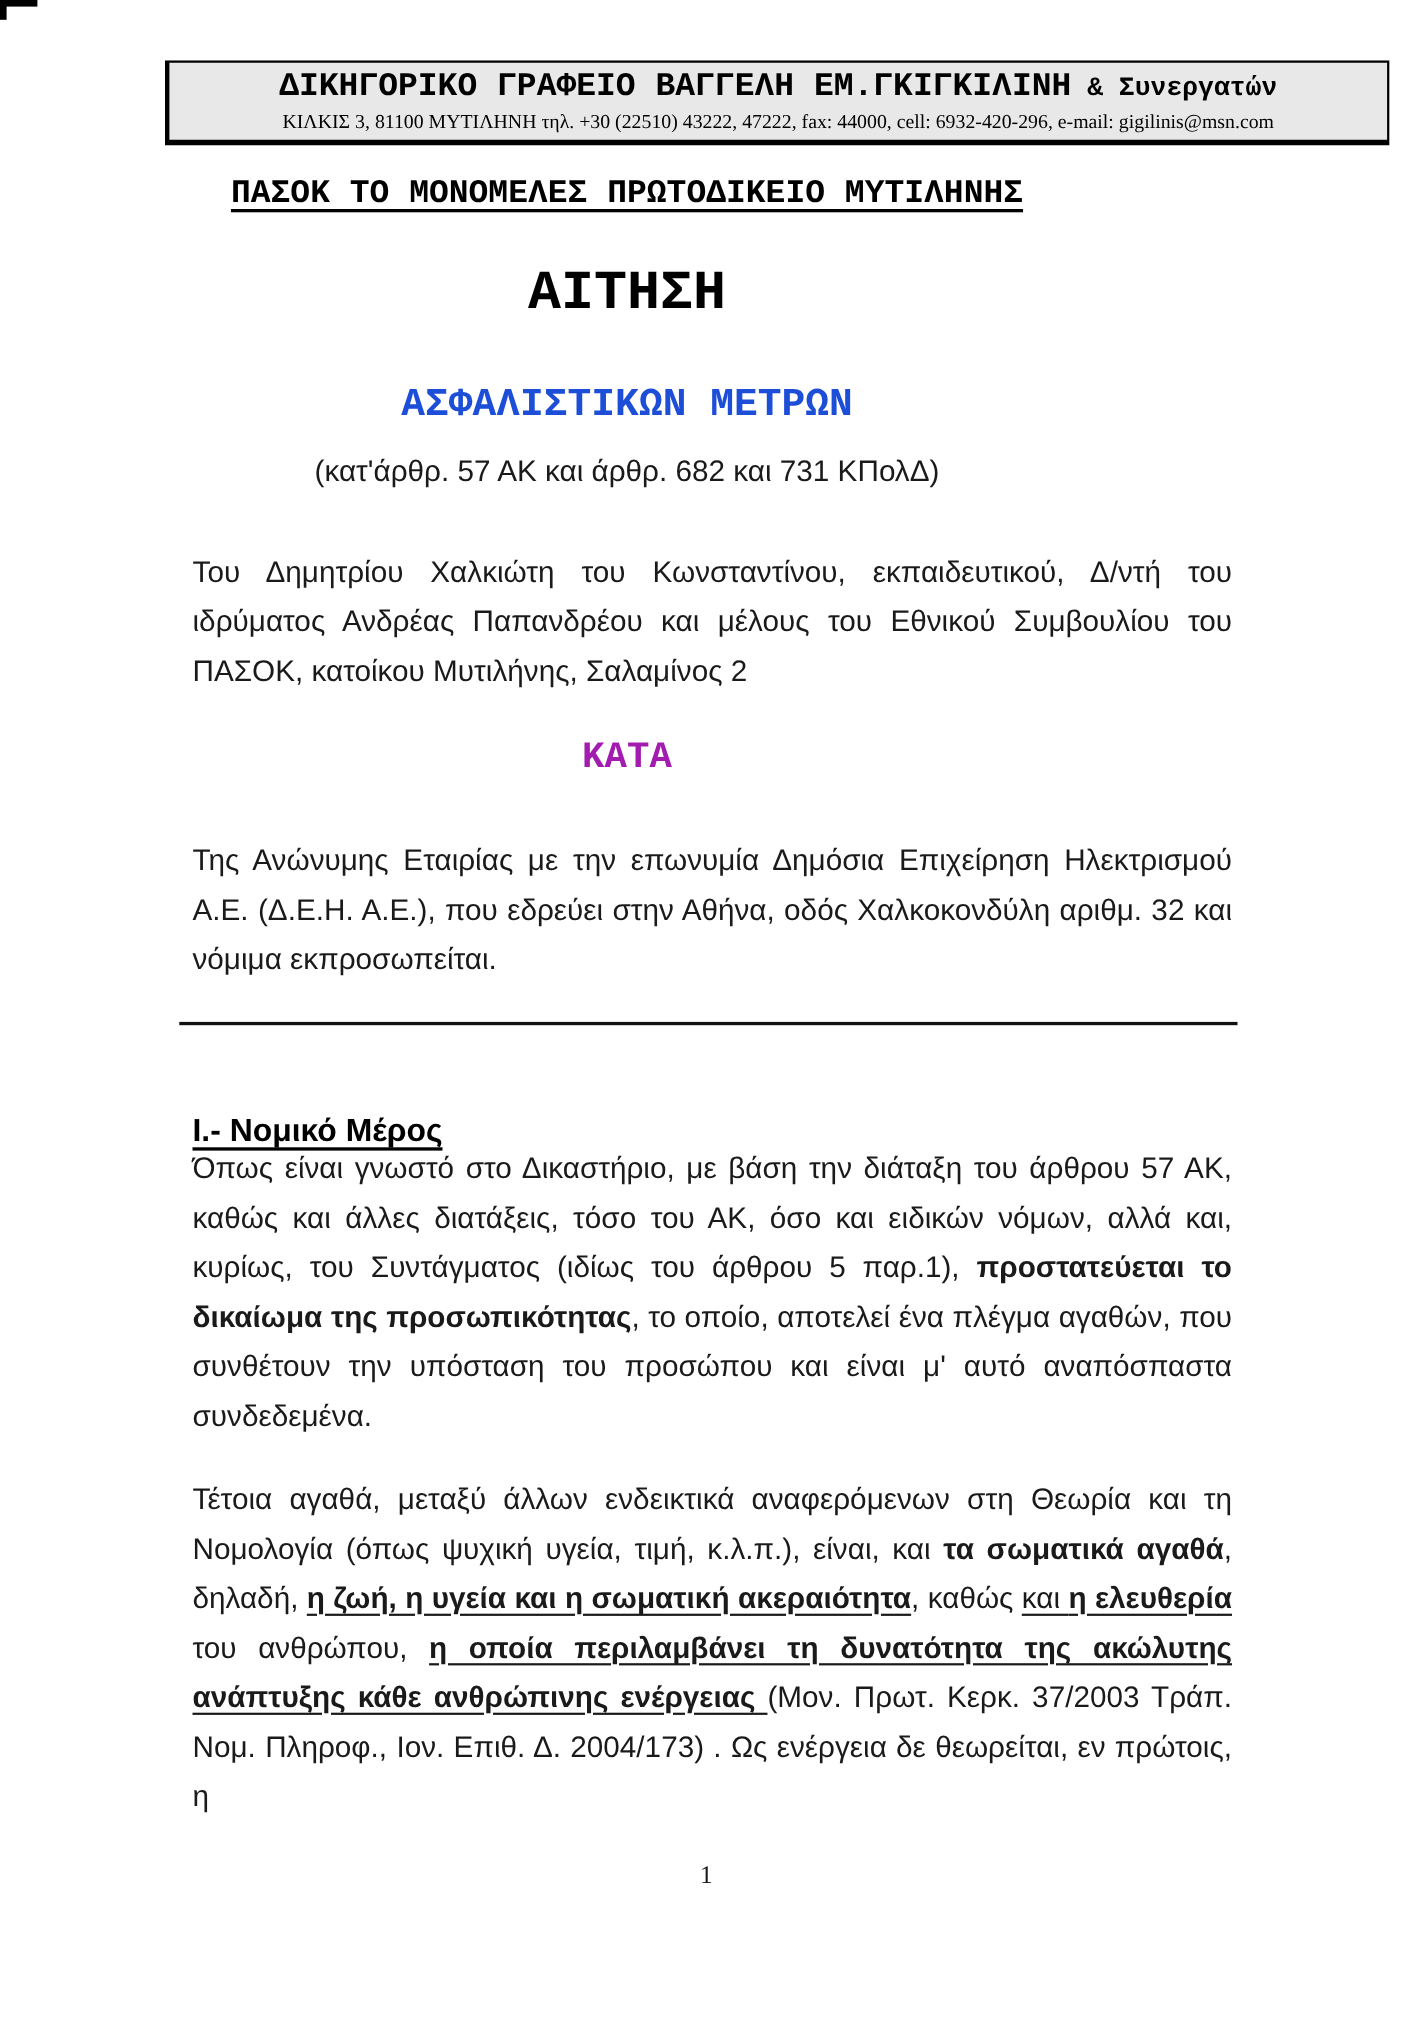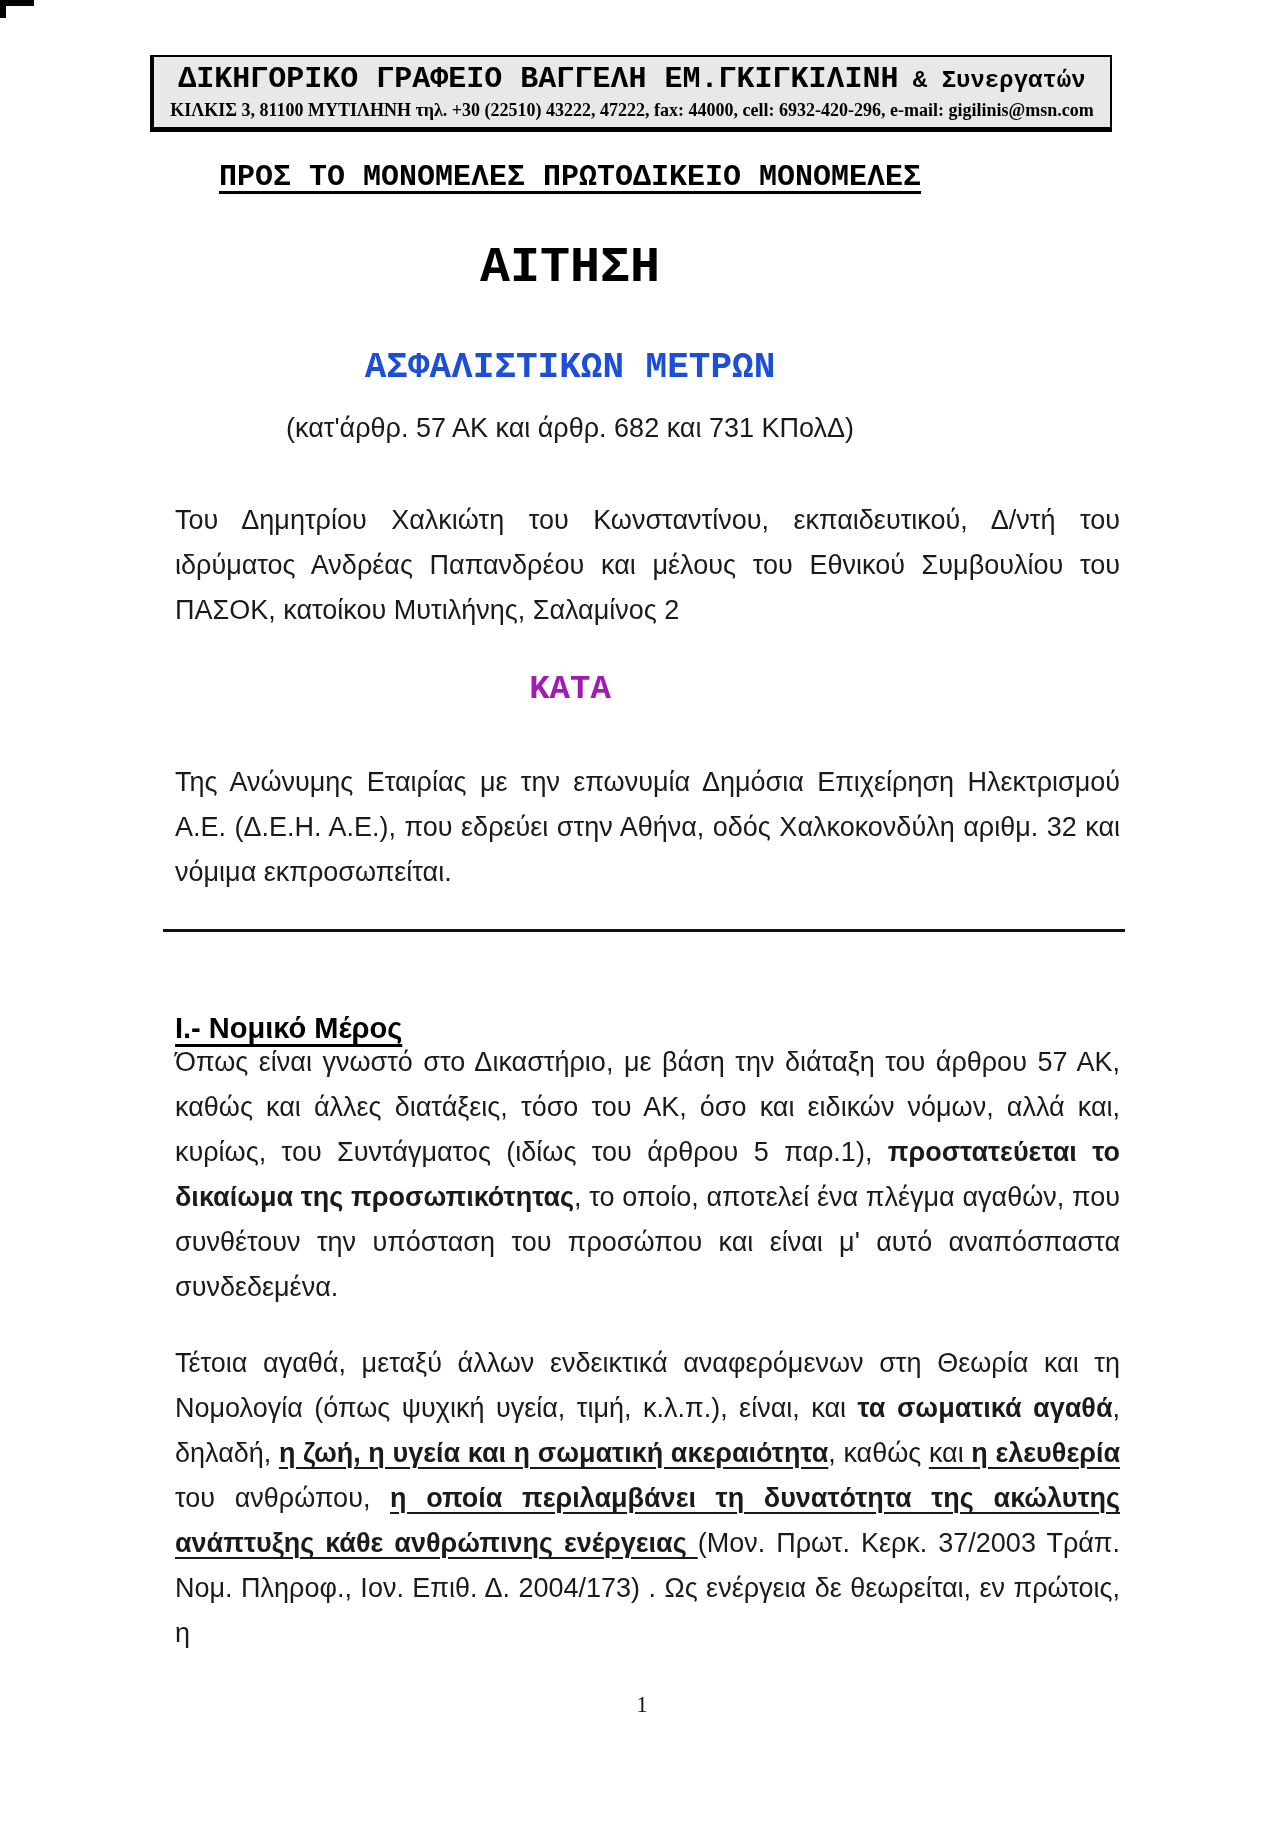--- a/index.html
+++ b/index.html
@@ -11,37 +11,37 @@
     color: #1a1a1a;
     overflow: hidden;
   }
 
   
   .scan-artifact-h { position: absolute; left: 0; top: 0; width: 34px; height: 6px; background: #000; }
   .scan-artifact-v { position: absolute; left: 0; top: 0; width: 6px; height: 18px; background: #000; }
 
   
   .letterhead {
-    position: absolute; left: 150px; top: 55px; width: 962px;
+    position: absolute; left: 150px; top: 55px; width: 1113px;
     background: #e8e8e8;
     border: 2px solid #000;
     border-left-width: 4px;
     border-bottom-width: 5px;
     text-align: center;
     padding: 5px 8px 6px 8px;
   }
   .lh-line1 {
     font-family: "Liberation Mono", "DejaVu Sans Mono", monospace;
     font-weight: bold; font-size: 30px; line-height: 34px;
     white-space: nowrap; color: #000;
   }
   .lh-suffix { font-size: 24px; font-weight: bold; }
   .lh-line2 {
     font-family: "Liberation Serif", "DejaVu Serif", serif;
-    font-weight: bold; font-size: 18px; line-height: 22px;
+    font-weight: normal; font-size: 18px; line-height: 22px;
     margin-top: 1px; white-space: nowrap; color: #000;
   }
 
   
   .center-col { position: absolute; left: 175px; width: 790px; text-align: center; }
 
   .court-line {
     top: 160px;
     font-family: "Liberation Mono", "DejaVu Sans Mono", monospace;
     font-weight: bold; font-size: 30px; color: #000;
@@ -106,21 +106,21 @@
 <div class="scan-artifact-h"></div>
 <div class="scan-artifact-v"></div>
 
 <header class="letterhead">
   <div class="lh-line1">
     <span>ΔΙΚΗΓΟΡΙΚΟ ΓΡΑΦΕΙΟ ΒΑΓΓΕΛΗ ΕΜ.ΓΚΙΓΚΙΛΙΝΗ</span><span class="lh-suffix"> &amp; Συνεργατών</span>
   </div>
   <div class="lh-line2">ΚΙΛΚΙΣ 3, 81100 ΜΥΤΙΛΗΝΗ τηλ. +30 (22510) 43222, 47222, fax: 44000, cell: 6932-420-296, e-mail: gigilinis@msn.com</div>
 </header>
 
-<div class="center-col court-line">ΠΡΟΣ ΤΟ ΜΟΝΟΜΕΛΕΣ ΠΡΩΤΟΔΙΚΕΙΟ ΜΟΝΟΜΕΛΕΣ</div>
+<div class="center-col court-line">ΠΑΣΟΚ ΤΟ ΜΟΝΟΜΕΛΕΣ ΠΡΩΤΟΔΙΚΕΙΟ ΜΥΤΙΛΗΝΗΣ</div>
 
 <h1 class="center-col doc-title">ΑΙΤΗΣΗ</h1>
 
 <h2 class="center-col doc-subtitle">ΑΣΦΑΛΙΣΤΙΚΩΝ ΜΕΤΡΩΝ</h2>
 
 <div class="center-col legal-basis">(κατ'άρθρ. 57 ΑΚ και άρθρ. 682 και 731 ΚΠολΔ)</div>
 
 <p class="body-para para-applicant">Του Δημητρίου Χαλκιώτη του Κωνσταντίνου, εκπαιδευτικού, Δ/ντή του ιδρύματος Ανδρέας Παπανδρέου και μέλους του Εθνικού Συμβουλίου του ΠΑΣΟΚ, κατοίκου Μυτιλήνης, Σαλαμίνος 2</p>
 
 <div class="center-col kata-heading">ΚΑΤΑ</div>

